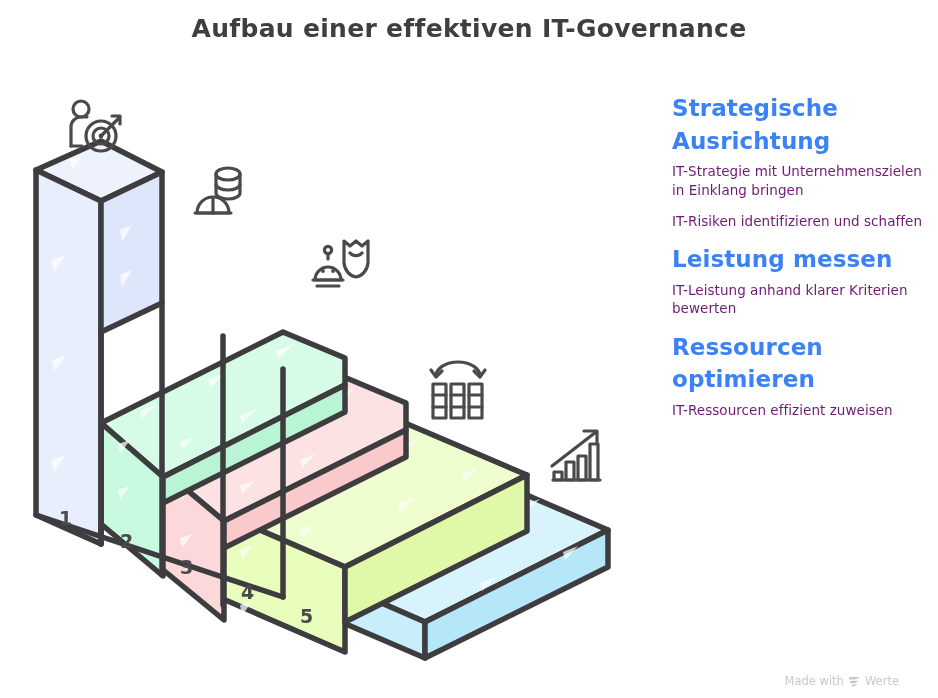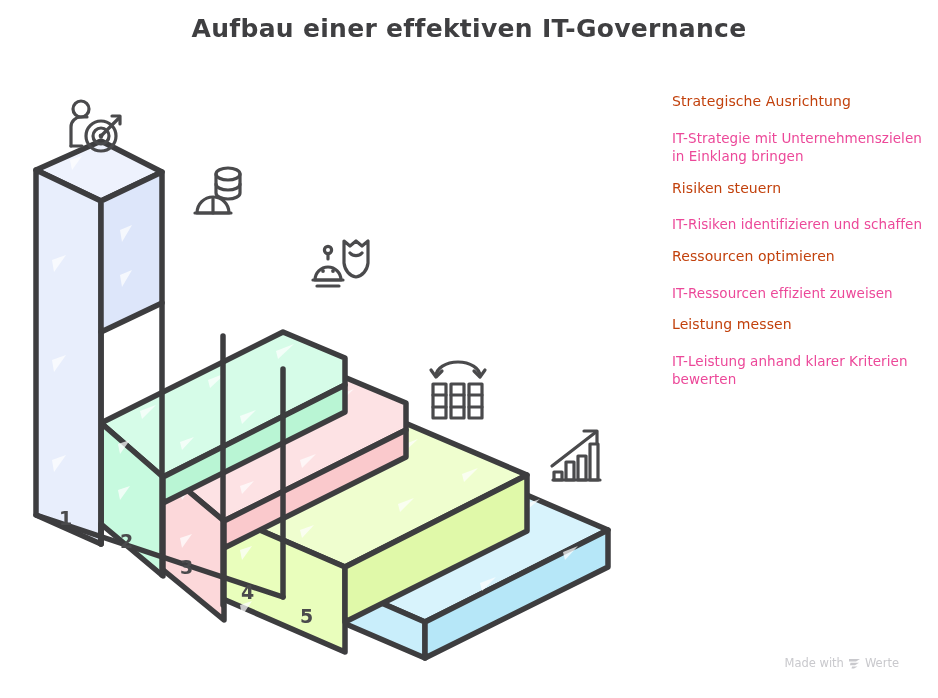--- a/index.html
+++ b/index.html
@@ -37,37 +37,37 @@
     top: 60px;
   }
   #legend {
     position: absolute;
     left: 672px;
     top: 92px;
     width: 260px;
   }
   .legend-item { margin-bottom: 13px; }
   .legend-title {
-    font-size: 14px;
-    font-weight: normal;
-    color: #c2410c;
+    font-size: 23px;
+    font-weight: bold;
+    color: #3b82f6;
     line-height: 1.42;
     letter-spacing: 0.1px;
   }
   .legend-desc {
     font-size: 13.5px;
-    color: #ec4899;
+    color: #701a75;
     line-height: 1.36;
-    margin-top: 17px;
+    margin-top: 5px;
     letter-spacing: 0.05px;
   }
   #watermark {
     position: absolute;
     right: 14px;
-    bottom: 28px;
+    bottom: 10px;
     font-size: 11.5px;
     color: #c9c9cd;
     display: flex;
     align-items: center;
     gap: 4px;
   }
   .step-num {
     font-size: 19px;
     font-weight: bold;
     fill: #4a4a4c;
@@ -246,30 +246,29 @@
       </g>
     </g>
   </svg>
 
   <div id="legend">
     <div class="legend-item">
       <div class="legend-title">Strategische Ausrichtung</div>
       <div class="legend-desc">IT-Strategie mit Unternehmenszielen in Einklang bringen</div>
     </div>
     <div class="legend-item">
-      <div class="legend-title">Risiken steuern</div>
       <div class="legend-desc">IT-Risiken identifizieren und schaffen</div>
+    </div>
+    <div class="legend-item">
+      <div class="legend-title">Leistung messen</div>
+      <div class="legend-desc">IT-Leistung anhand klarer Kriterien bewerten</div>
     </div>
     <div class="legend-item">
       <div class="legend-title">Ressourcen optimieren</div>
       <div class="legend-desc">IT-Ressourcen effizient zuweisen</div>
-    </div>
-    <div class="legend-item">
-      <div class="legend-title">Leistung messen</div>
-      <div class="legend-desc">IT-Leistung anhand klarer Kriterien bewerten</div>
     </div>
   </div>
 
   <div id="watermark">
     <span>Made with</span>
     <svg width="13" height="11" viewBox="0 0 13 11">
       <path d="M1,1 L12,1 L8,3.6 L1,3.6 Z" fill="#c9c9cd"></path>
       <path d="M2.5,4.7 L11,4.7 L7,7.3 L2,7.3 Z" fill="#c9c9cd"></path>
       <path d="M4,8.4 L9.5,8.4 L6,10.6 L3.5,10.6 Z" fill="#c9c9cd"></path>
     </svg>

